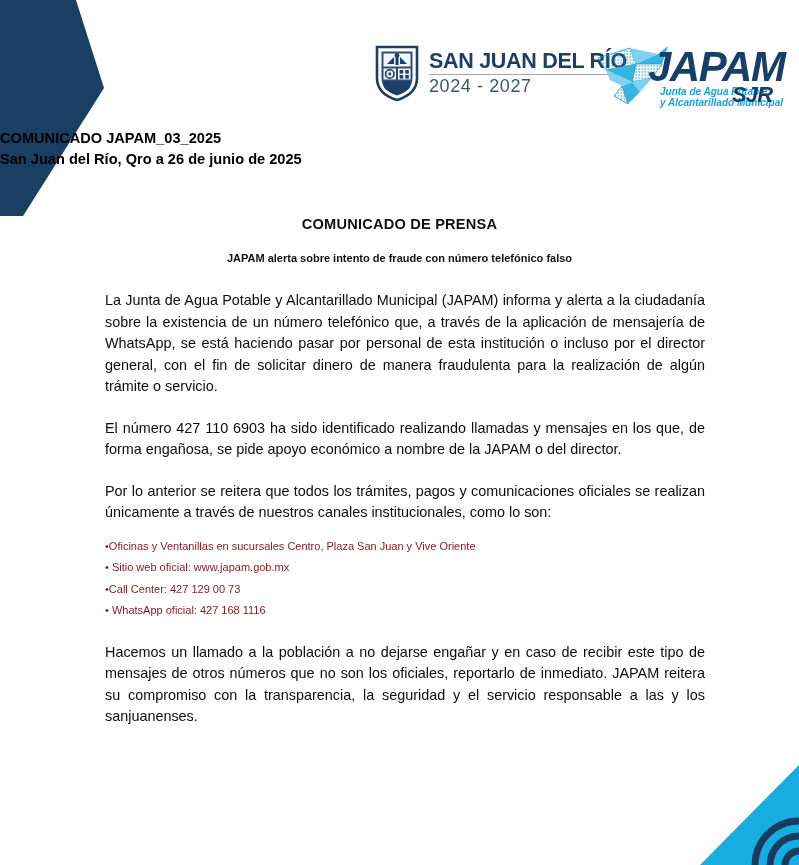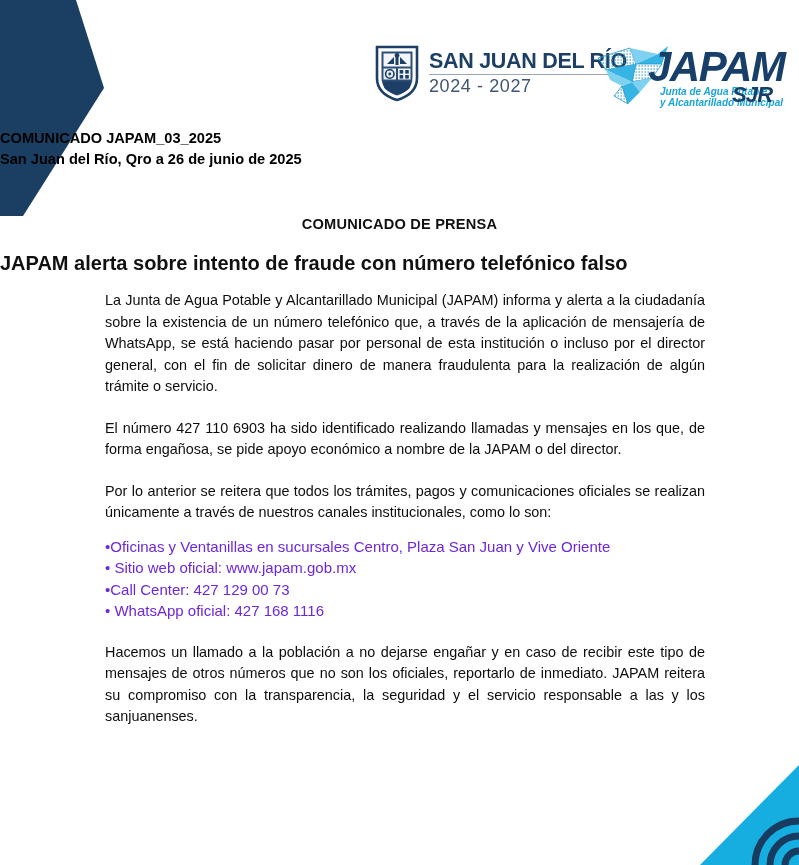--- a/index.html
+++ b/index.html
@@ -139,46 +139,46 @@
     text-align: center;
     font-size: 14.6px;
     font-weight: bold;
     letter-spacing: 0.2px;
   }
   .press-subtitle {
     position: absolute;
     left: 0;
     top: 252px;
     width: 799px;
-    text-align: left;
-    font-size: 20px;
+    text-align: center;
+    font-size: 11px;
     font-weight: bold;
   }
 
   .body-col {
     position: absolute;
     left: 105px;
     top: 290px;
     width: 600px;
   }
   .para {
     font-size: 14.4px;
     line-height: 21.5px;
     text-align: justify;
     text-justify: inter-word;
     margin: 0 0 20px 0;
     color: #0d0d0d;
   }
   .para.last-line-left { text-align-last: left; }
   .bullet-line {
-    font-size: 15px;
+    font-size: 11px;
     line-height: 21.5px;
     text-align: left;
     margin: 0;
-    color: #6d28d9;
+    color: #7f1d1d;
     white-space: nowrap;
   }
   .channels-intro { margin-bottom: 12px; }
   .bullets { margin: 0 0 20px 0; }
 </style>
 </head>
 <body>
 
 <svg class="corner-tl" viewBox="0 0 104 216" width="104" height="216" aria-hidden="true">
   <polygon points="0,0 76,0 104,88 23,216 0,216" fill="#1a3f63"></polygon>

